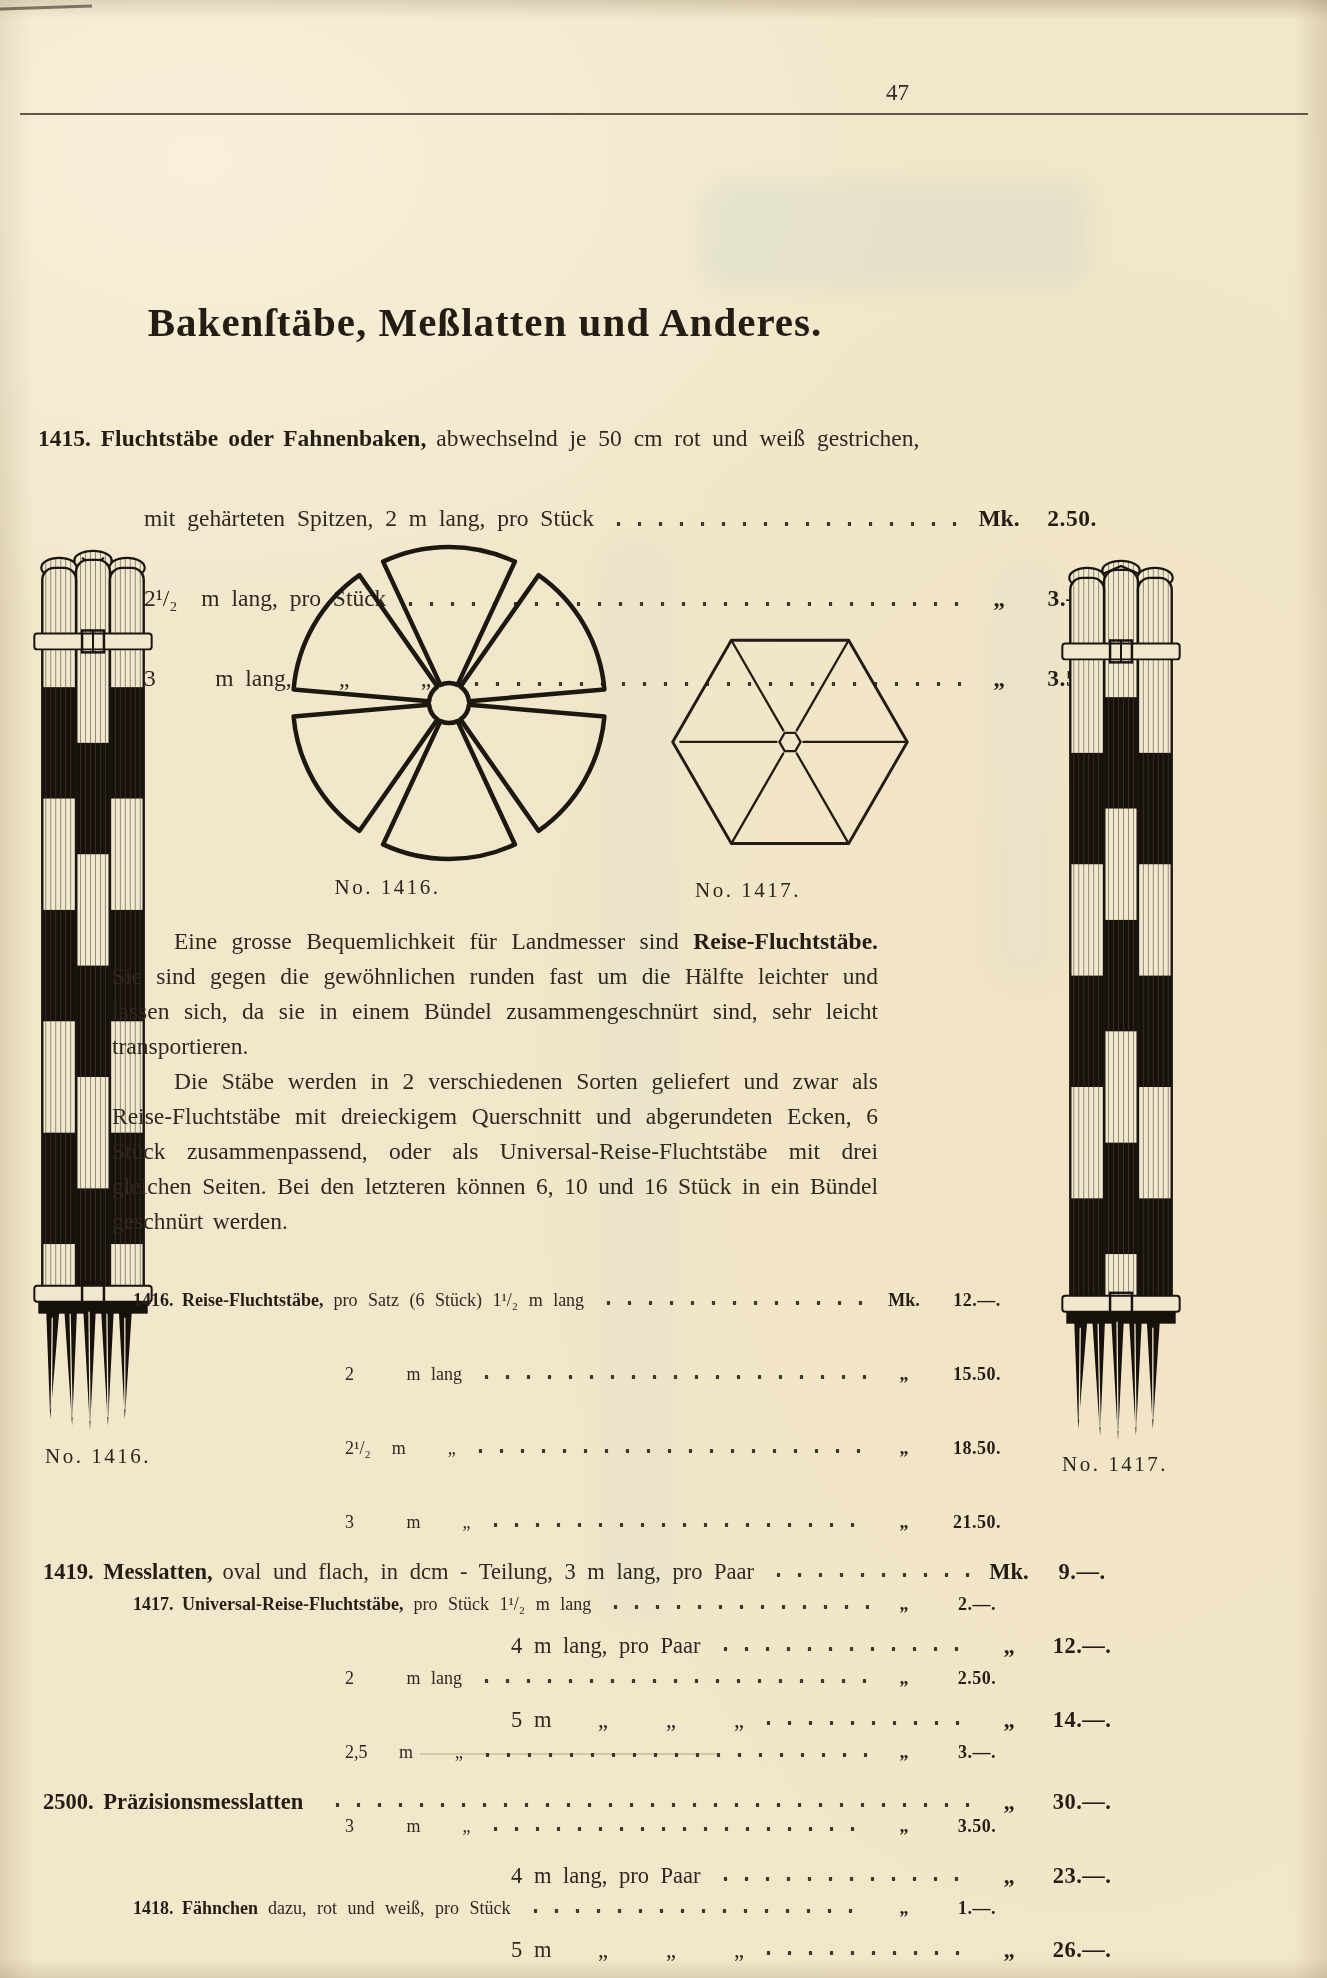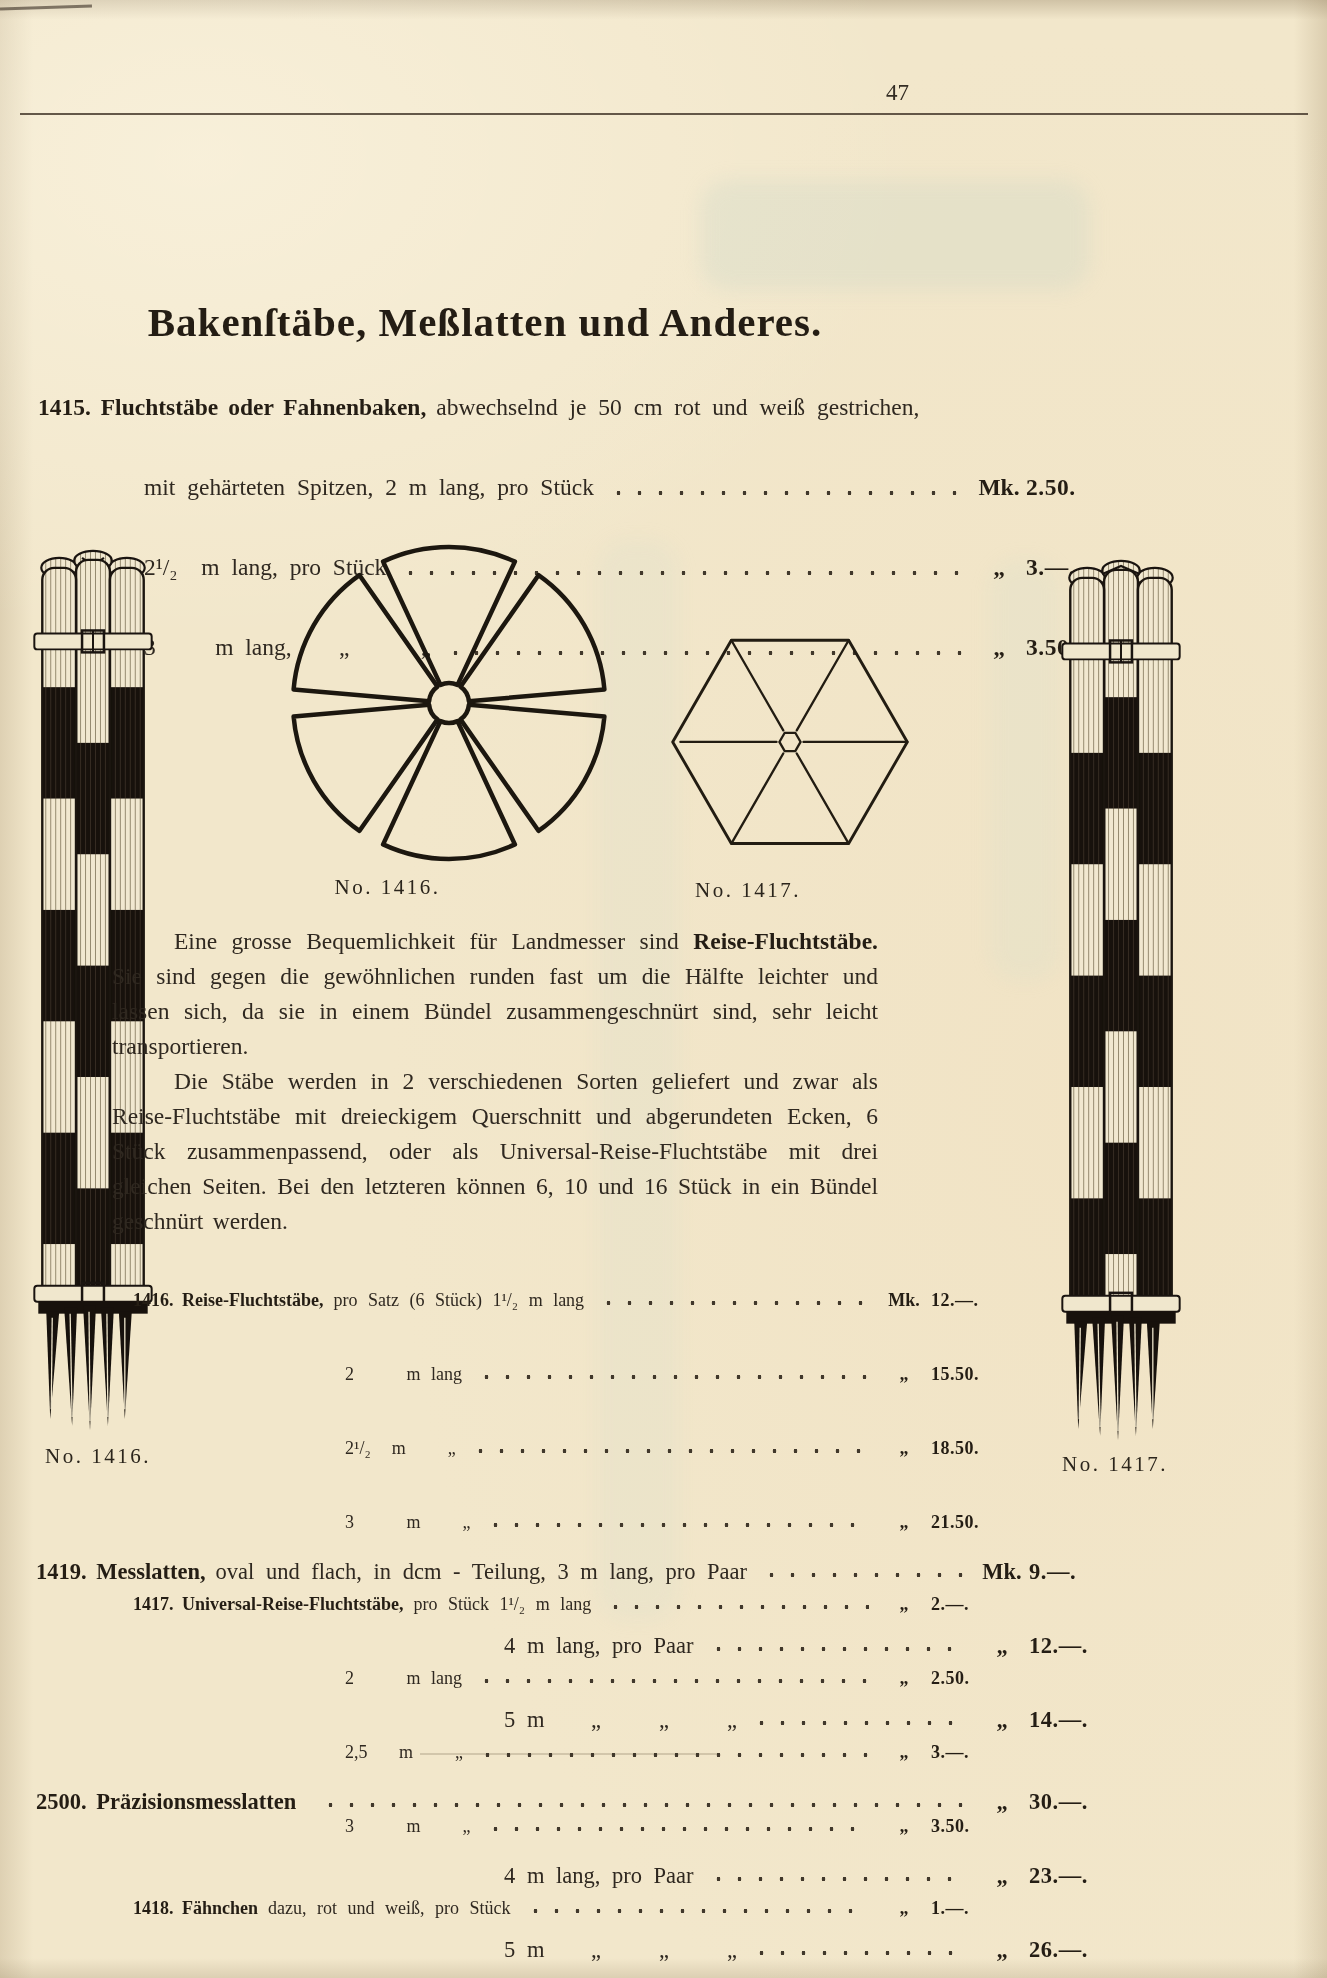--- a/index.html
+++ b/index.html
@@ -22,41 +22,41 @@
   .hdr-page{position:absolute;left:886px;top:80px;font-size:23px;color:#332c23;}
   .hdr-rule{position:absolute;left:20px;top:113px;width:1288px;height:2px;background:rgba(62,50,38,.8);}
 
   
   .main-title{position:absolute;left:20px;top:298px;width:930px;text-align:center;
     font-size:41px;font-weight:700;letter-spacing:1px;color:#241d14;}
 
   
   .row{display:flex;align-items:baseline;}
   .row .b{font-weight:700;margin-right:10px;white-space:pre;color:#241d14;word-spacing:4px;flex-shrink:0;}
-  .row .t{white-space:pre;word-spacing:6px;flex-shrink:0;}
+  .row .t{white-space:pre;word-spacing:6px;flex-shrink:0;margin-top:31px;}
   .row .leader{flex:1;min-width:10px;height:6px;align-self:flex-end;margin:0 8px 8px 8px;
     background-image:radial-gradient(circle, #41382b 1.8px, rgba(0,0,0,0) 2.1px);
     background-size:21px 6px;background-position:6px 100%;background-repeat:repeat-x;}
   .row .cur{width:54px;text-align:center;font-weight:700;flex-shrink:0;color:#241d14;}
-  .row .price{width:92px;text-align:left;font-weight:700;letter-spacing:.5px;flex-shrink:0;color:#241d14;white-space:pre;margin-top:46px;}
+  .row .price{width:92px;text-align:center;font-weight:700;letter-spacing:.5px;flex-shrink:0;color:#241d14;white-space:pre;margin-top:46px;}
   .row.group{margin-top:8px;}
 
   .block-1415{position:absolute;left:38px;top:390px;width:1080px;font-size:23.5px;}
   .block-1415 .row{line-height:34px;}
   .block-1415 .row.indent{padding-left:106px;}
 
   .paras{position:absolute;left:112px;top:924px;width:766px;}
   .paras p{margin:0;text-indent:62px;text-align:justify;font-size:23.5px;line-height:35px;word-spacing:3.5px;}
   .paras b{color:#241d14;}
 
   .listA{position:absolute;left:133px;top:1240px;width:890px;font-size:18px;}
   .listA .row{line-height:28px;}
   .listA .row.indent{padding-left:212px;}
 
-  .listB{position:absolute;left:36px;top:1512px;width:1085px;font-size:22.5px;}
+  .listB{position:absolute;left:43px;top:1512px;width:1085px;font-size:22.5px;}
   .listB .row{line-height:28px;}
   .listB .row.indent{padding-left:468px;}
 
   
   .cap{position:absolute;font-size:21px;letter-spacing:2.5px;color:#2b251c;text-align:center;}
 
   .fig{position:absolute;}
   svg{display:block;}
 </style>
 </head>

